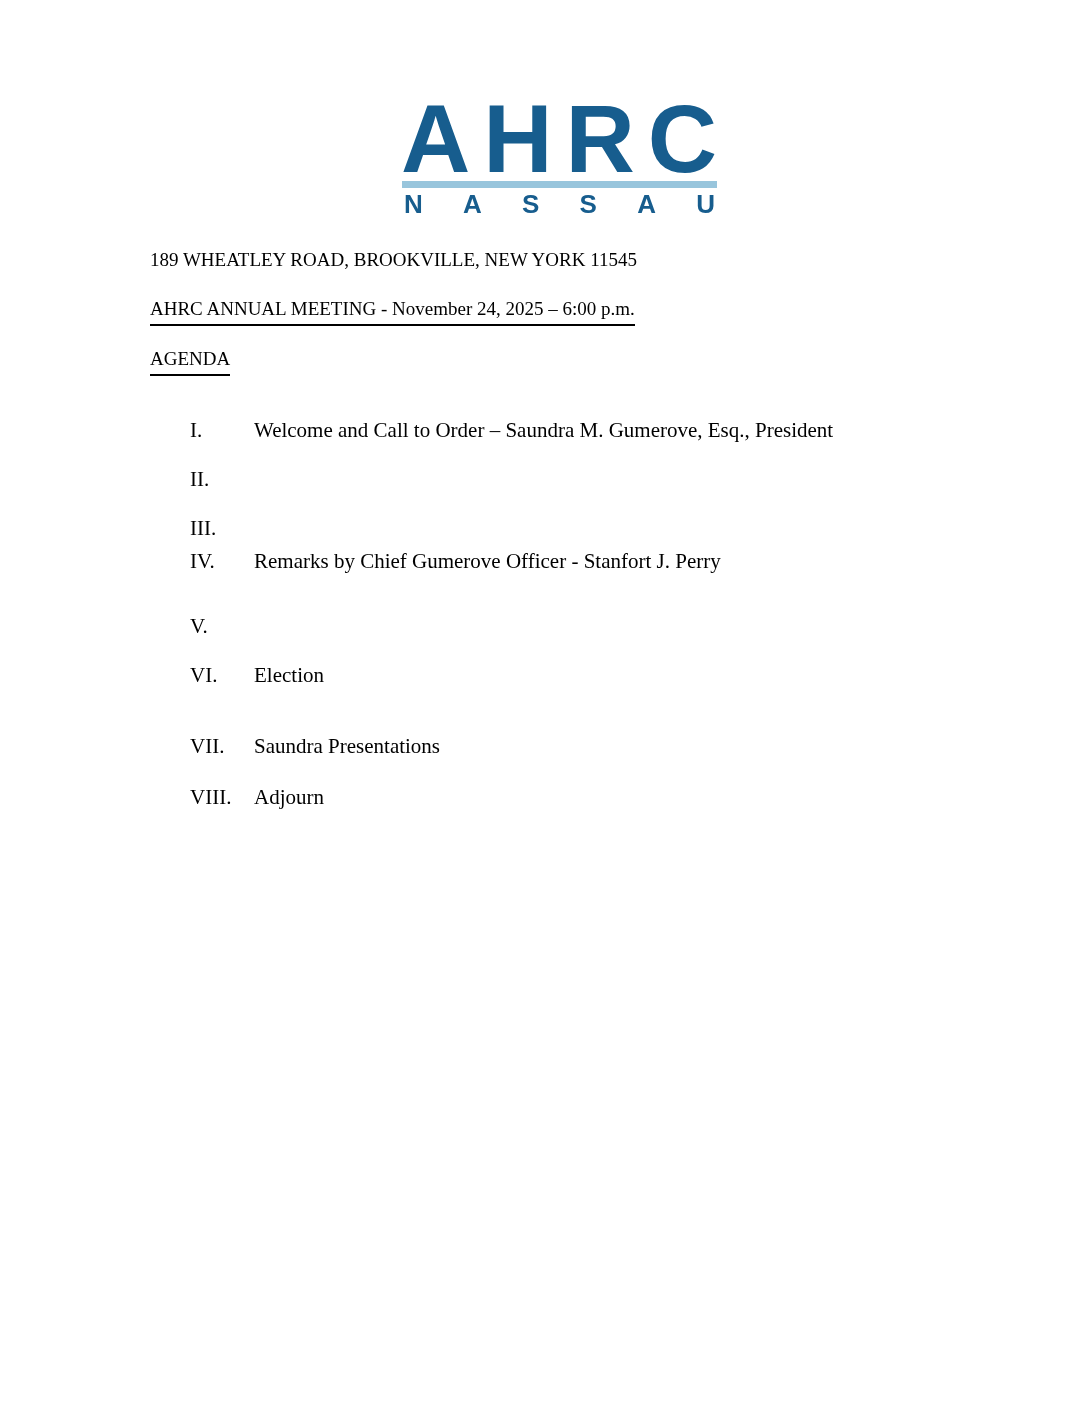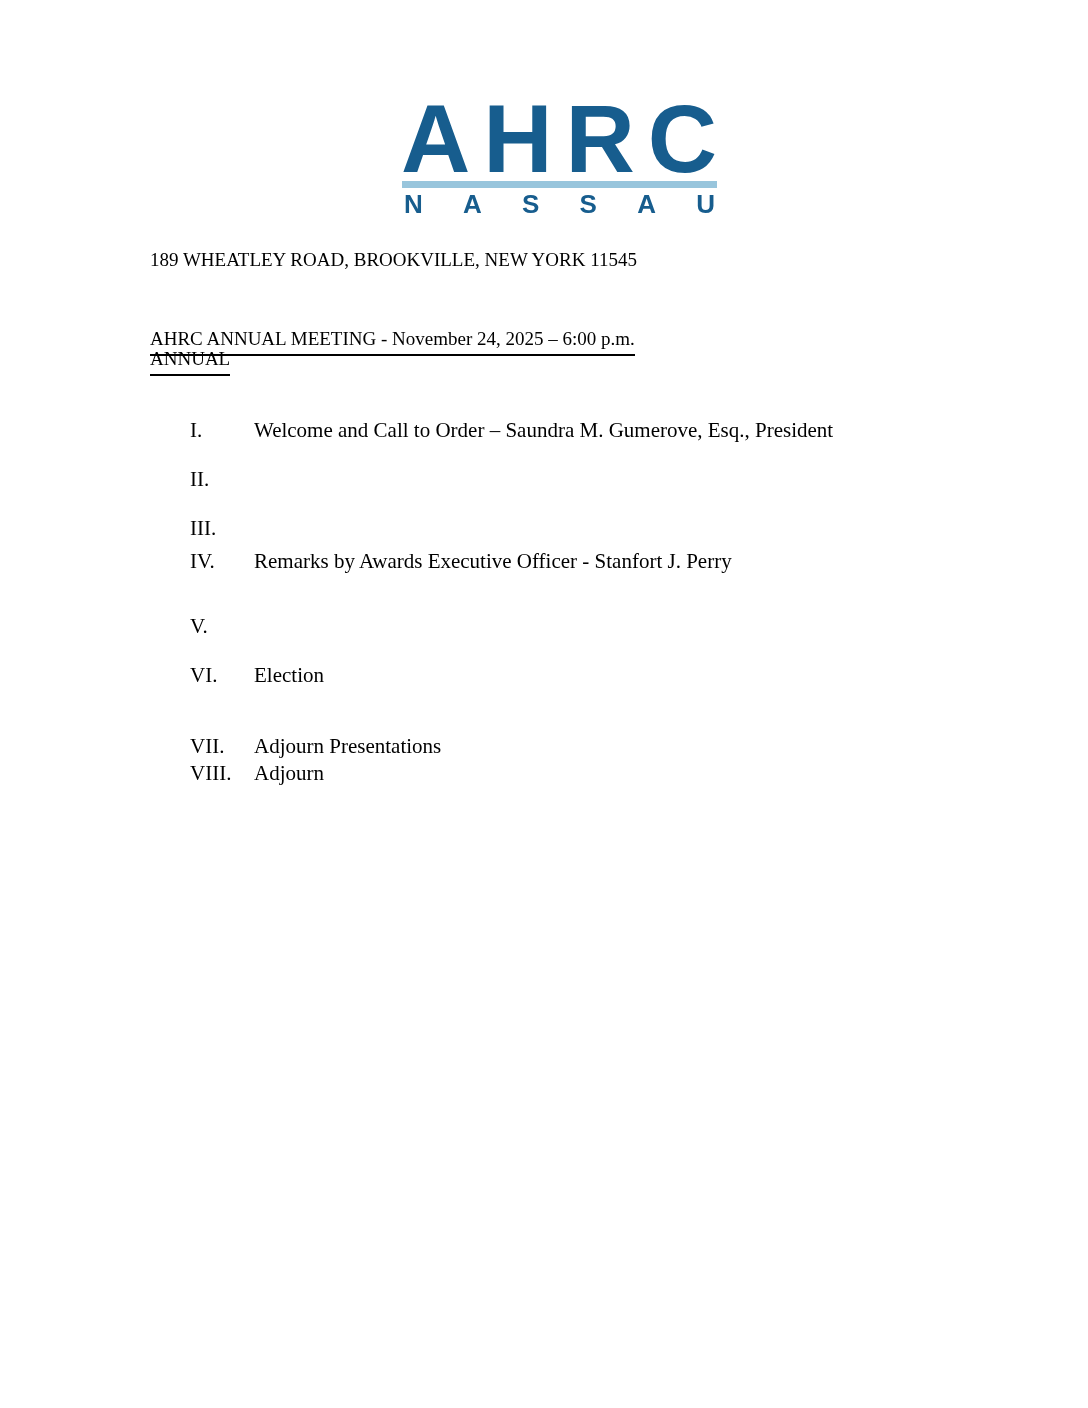--- a/index.html
+++ b/index.html
@@ -47,21 +47,21 @@
   .header-line {
     position: absolute;
     left: 150px;
     width: 836px;
     text-align: left;
     font-size: 19px;
     line-height: 26px;
     white-space: nowrap;
   }
   .address    { top: 247px; }
-  .meeting    { top: 296px; margin-top: 30px; }
+  .meeting    { top: 296px; }
   .agenda-hd  { top: 346px; }
   .ul {
     display: inline-block;
     border-bottom: 2px solid #000;
     padding-bottom: 2px;
   }
 
   
   .agenda-row {
     position: absolute;
@@ -100,48 +100,48 @@
 
   <div class="header-line address">
     <span>189 WHEATLEY ROAD, BROOKVILLE, NEW YORK 11545</span>
   </div>
 
   <div class="header-line meeting">
     <span class="ul">AHRC ANNUAL MEETING - November 24, 2025 – 6:00 p.m.</span>
   </div>
 
   <div class="header-line agenda-hd">
-    <span class="ul">ANNUAL</span>
+    <span class="ul">AGENDA</span>
   </div>
 
   <div>
     <div class="agenda-row" style="top:417px">
       <span class="numeral">I.</span>
       <span class="itemtext">Welcome and Call to Order – Saundra M. Gumerove, Esq., President</span>
     </div>
     <div class="agenda-row" style="top:466px">
       <span class="numeral">II.</span>
     </div>
     <div class="agenda-row" style="top:515px">
       <span class="numeral">III.</span>
     </div>
     <div class="agenda-row" style="top:548px">
       <span class="numeral">IV.</span>
-      <span class="itemtext">Remarks by Awards Executive Officer - Stanfort J. Perry</span>
+      <span class="itemtext">Remarks by Chief Gumerove Officer - Stanfort J. Perry</span>
     </div>
     <div class="agenda-row" style="top:613px">
       <span class="numeral">V.</span>
     </div>
     <div class="agenda-row" style="top:662px">
       <span class="numeral">VI.</span>
       <span class="itemtext">Election</span>
     </div>
     <div class="agenda-row" style="top:733px">
       <span class="numeral">VII.</span>
-      <span class="itemtext">Adjourn Presentations</span>
+      <span class="itemtext">Saundra Presentations</span>
     </div>
-    <div class="agenda-row" style="top:760px">
+    <div class="agenda-row" style="top:784px">
       <span class="numeral">VIII.</span>
       <span class="itemtext">Adjourn</span>
     </div>
   </div>
 
 </div>
 
 </body></html>

